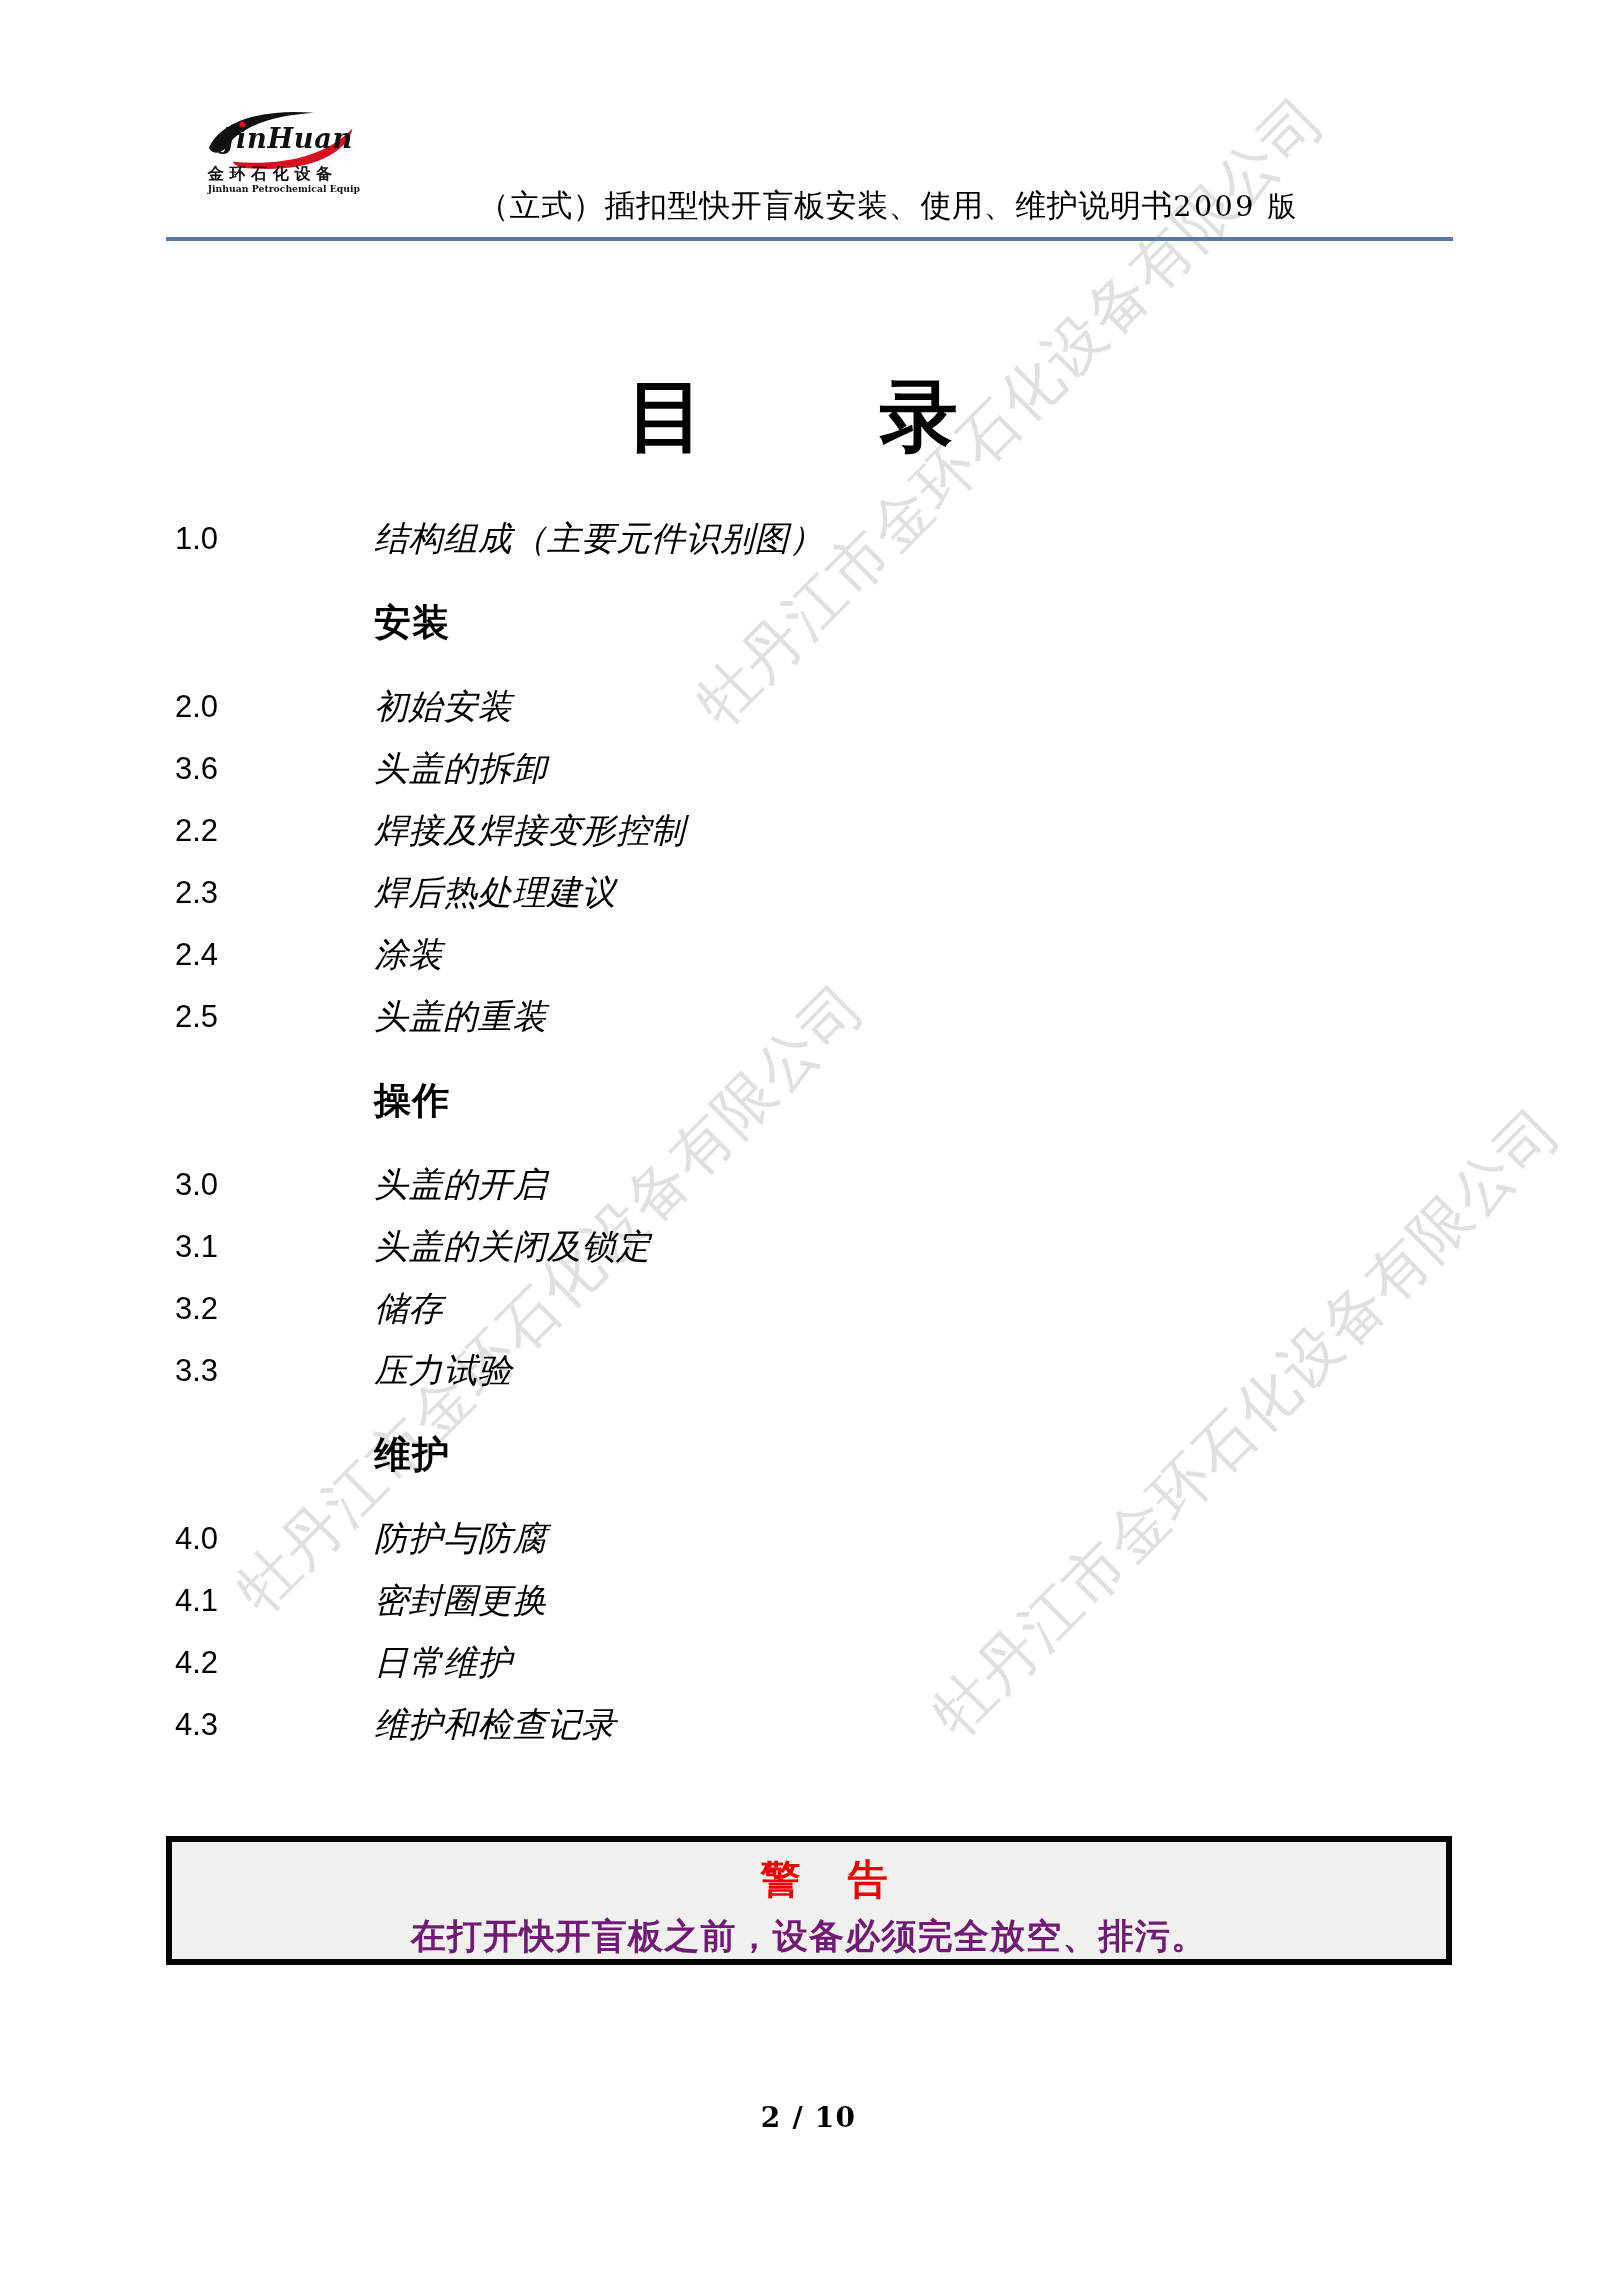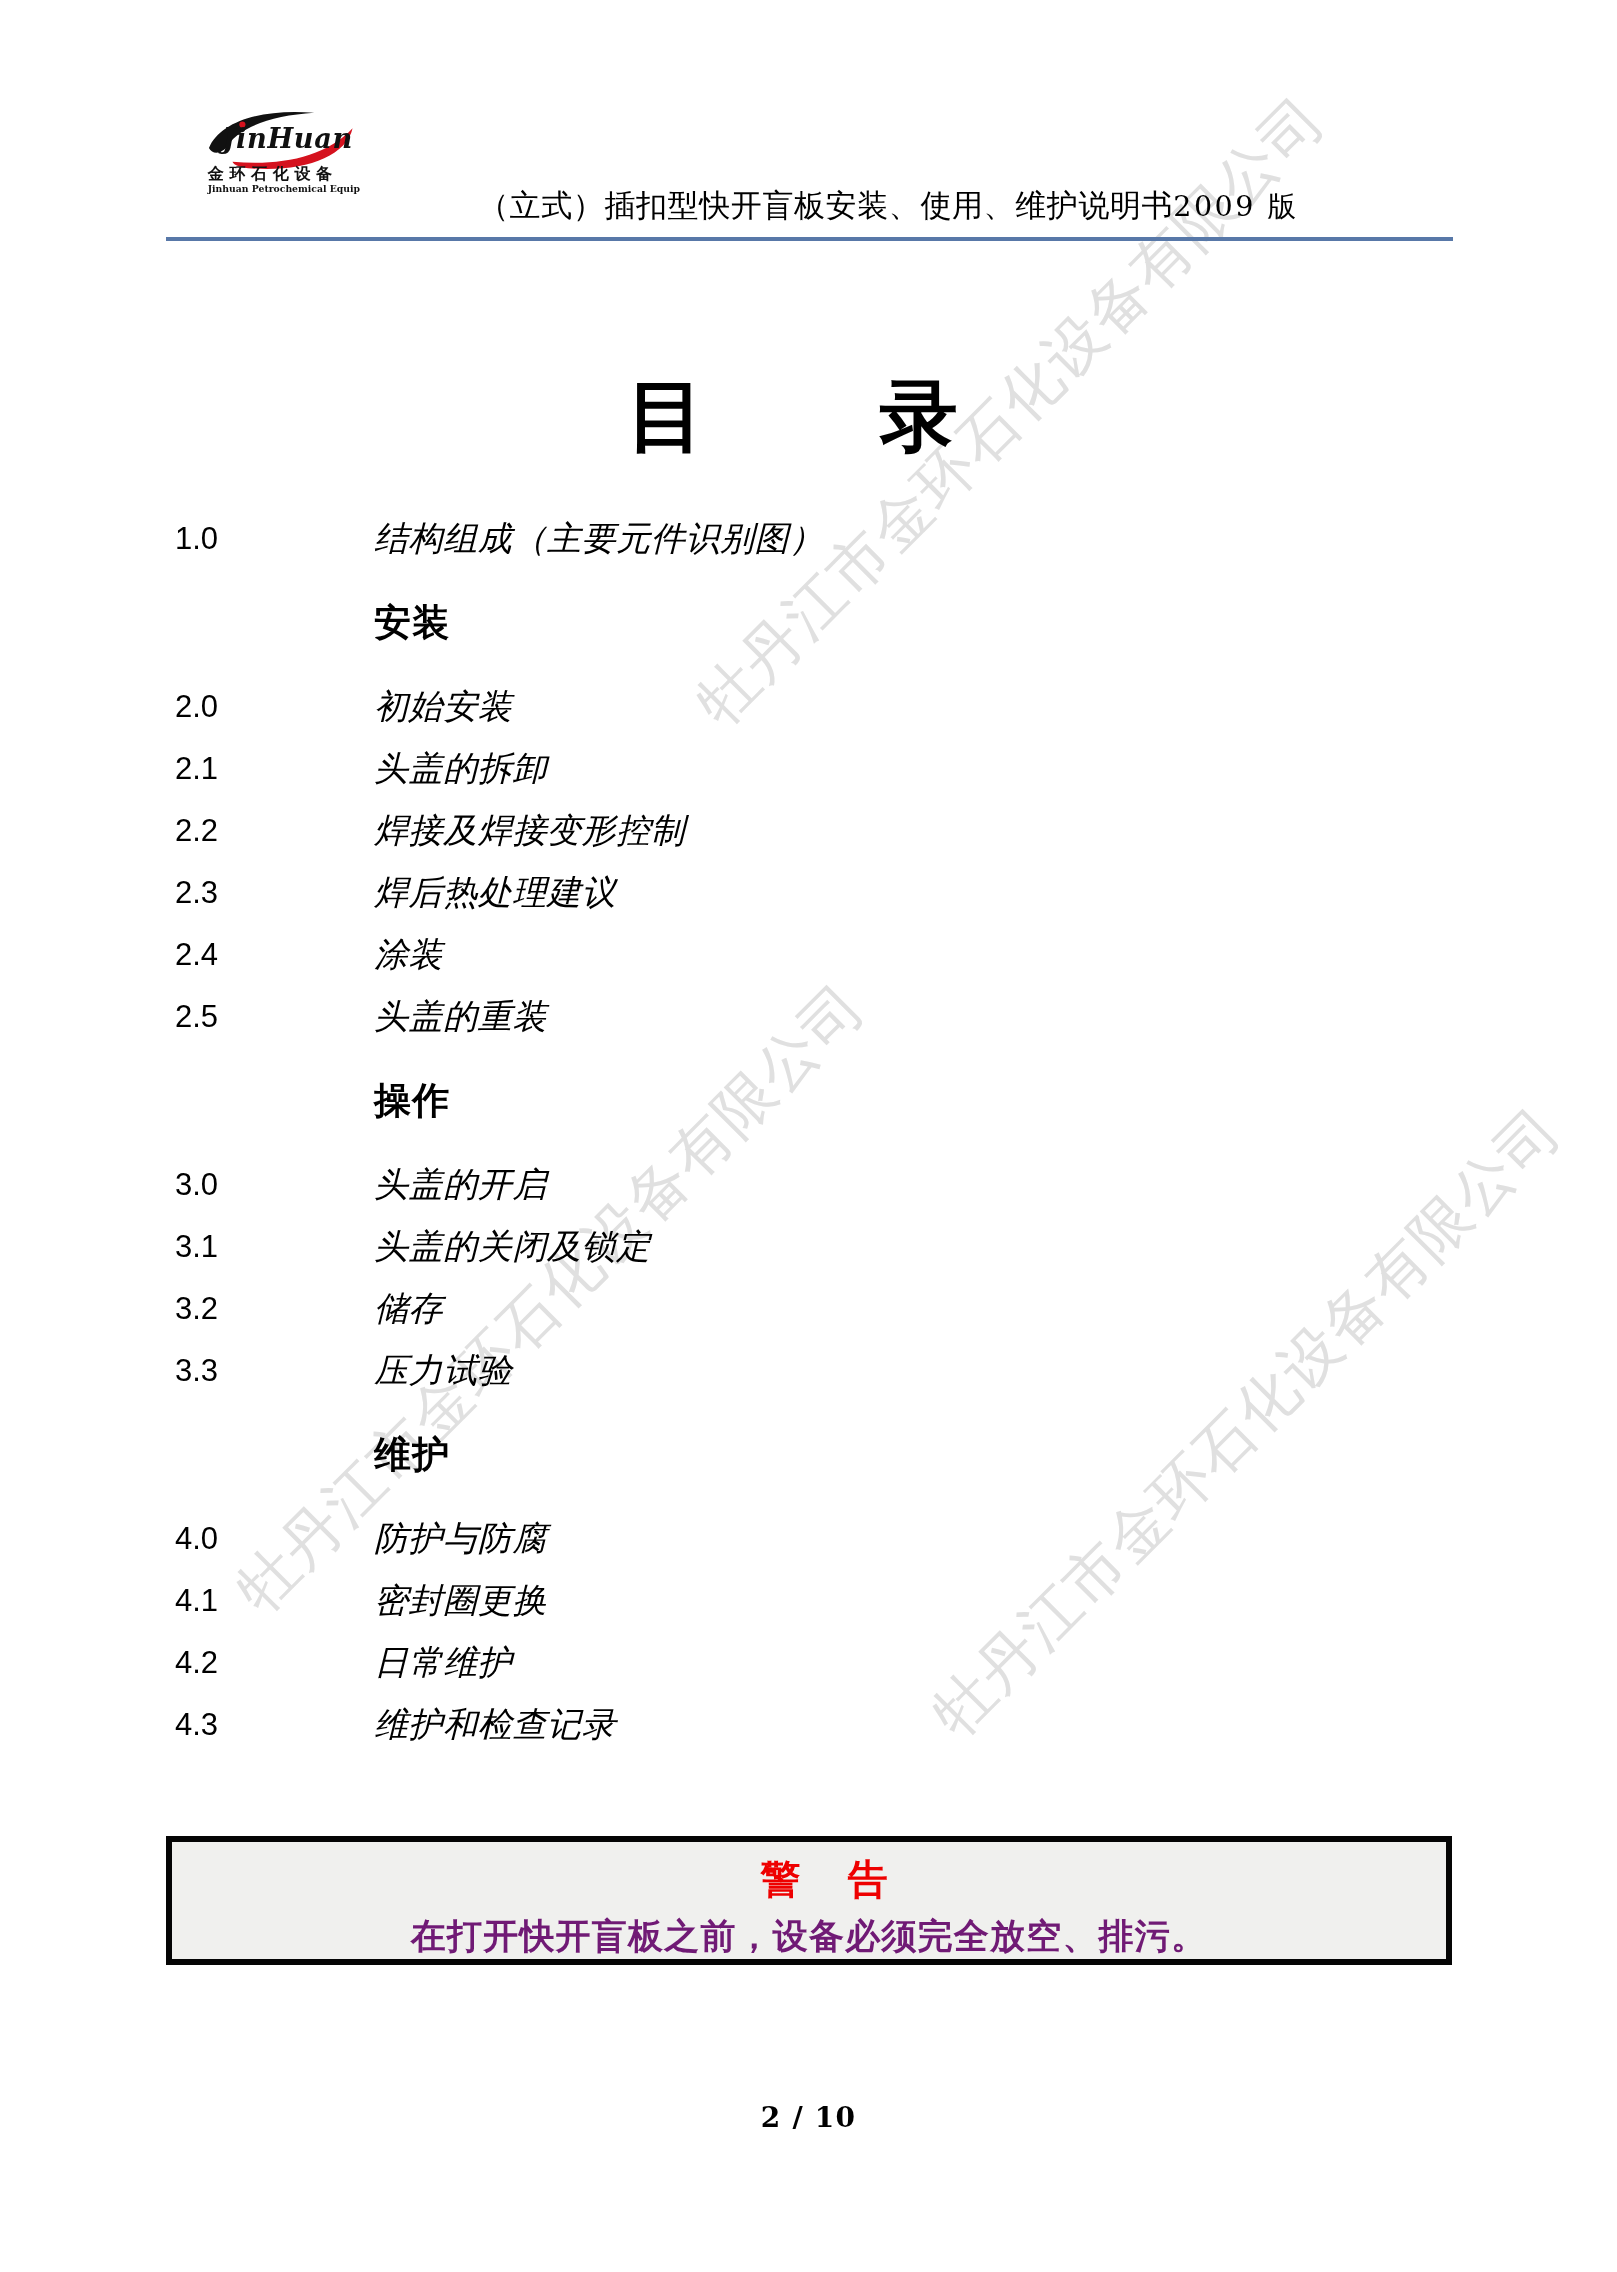--- a/index.html
+++ b/index.html
@@ -143,21 +143,21 @@
 
       <div class="toc-heading">
         <span class="toc-heading-label">安装</span>
       </div>
 
       <div class="toc-row">
         <span class="toc-num">2.0</span>
         <span class="toc-label">初始安装</span>
       </div>
       <div class="toc-row">
-        <span class="toc-num">2.1</span>
+        <span class="toc-num">3.6</span>
         <span class="toc-label">头盖的拆卸</span>
       </div>
       <div class="toc-row">
         <span class="toc-num">2.2</span>
         <span class="toc-label">焊接及焊接变形控制</span>
       </div>
       <div class="toc-row">
         <span class="toc-num">2.3</span>
         <span class="toc-label">焊后热处理建议</span>
       </div>

